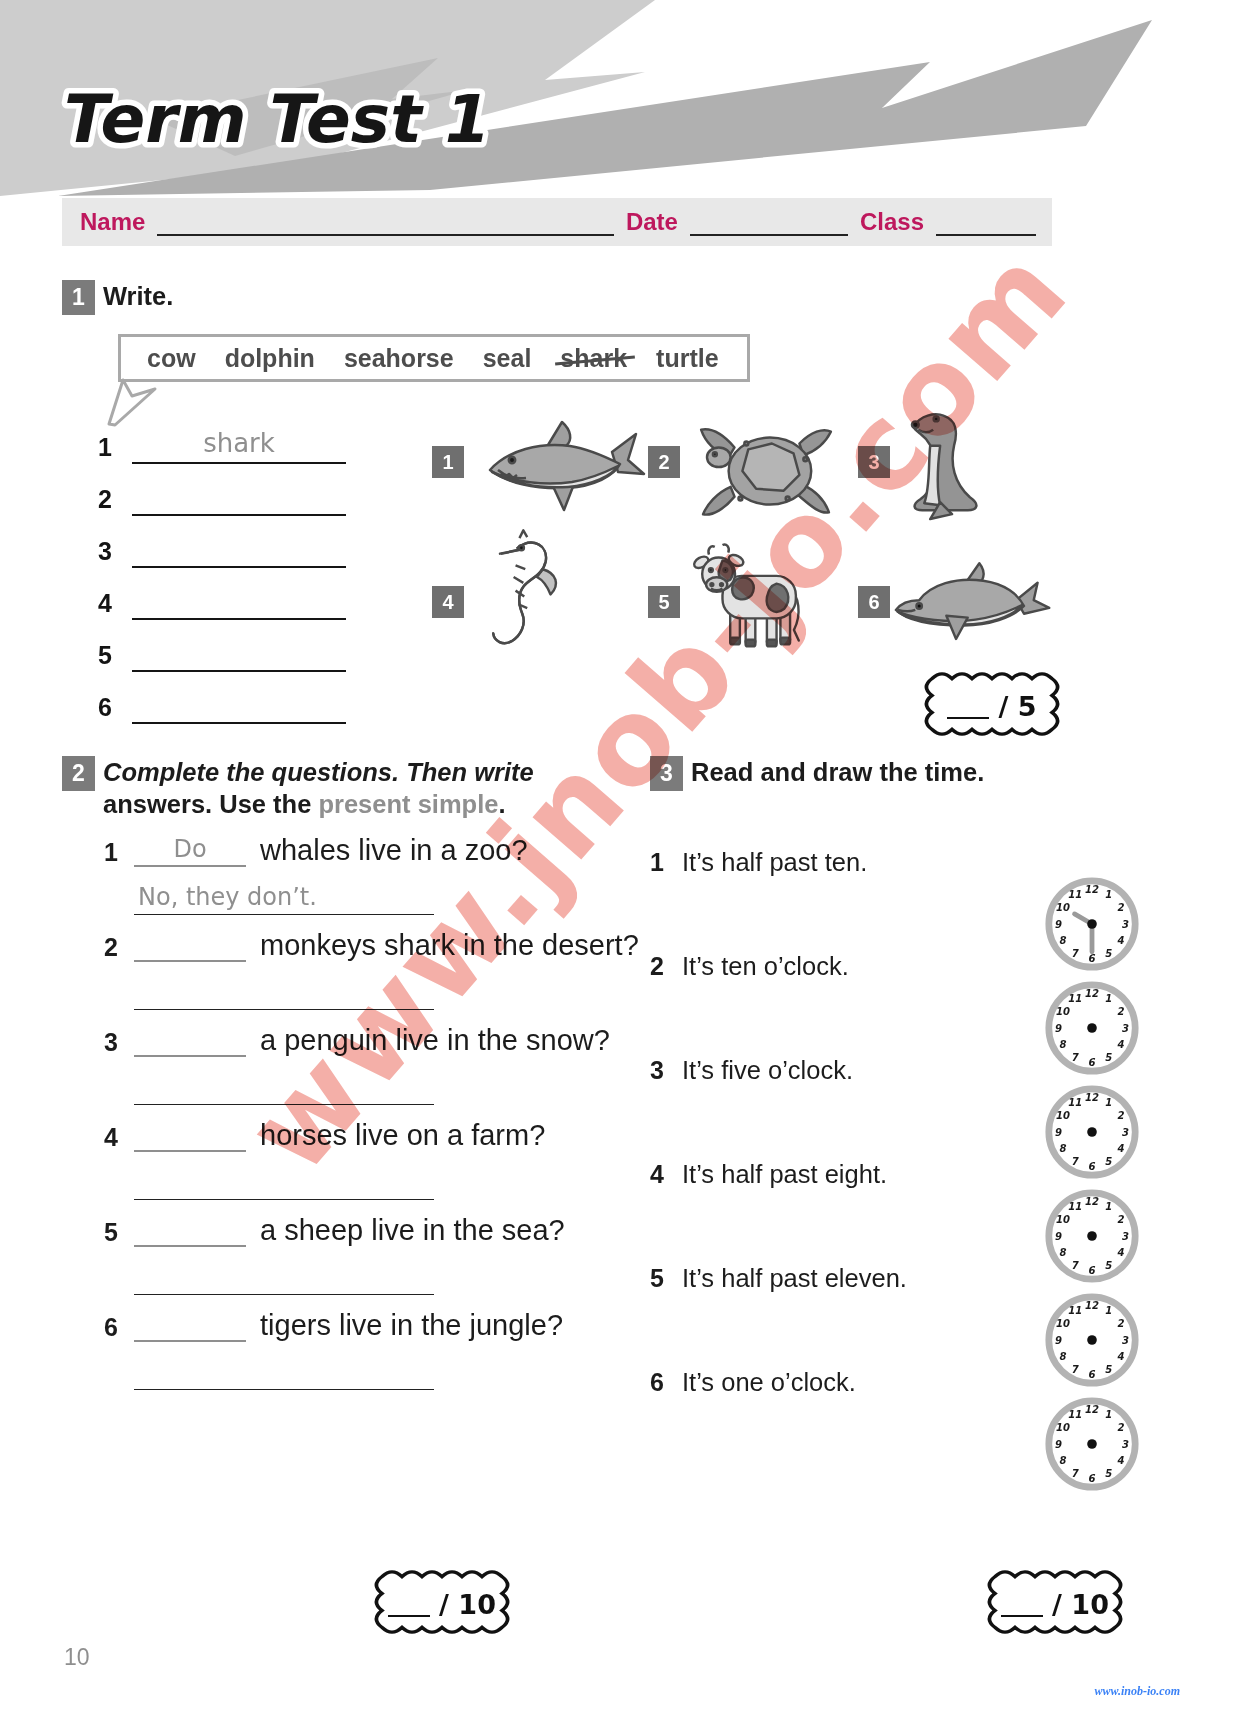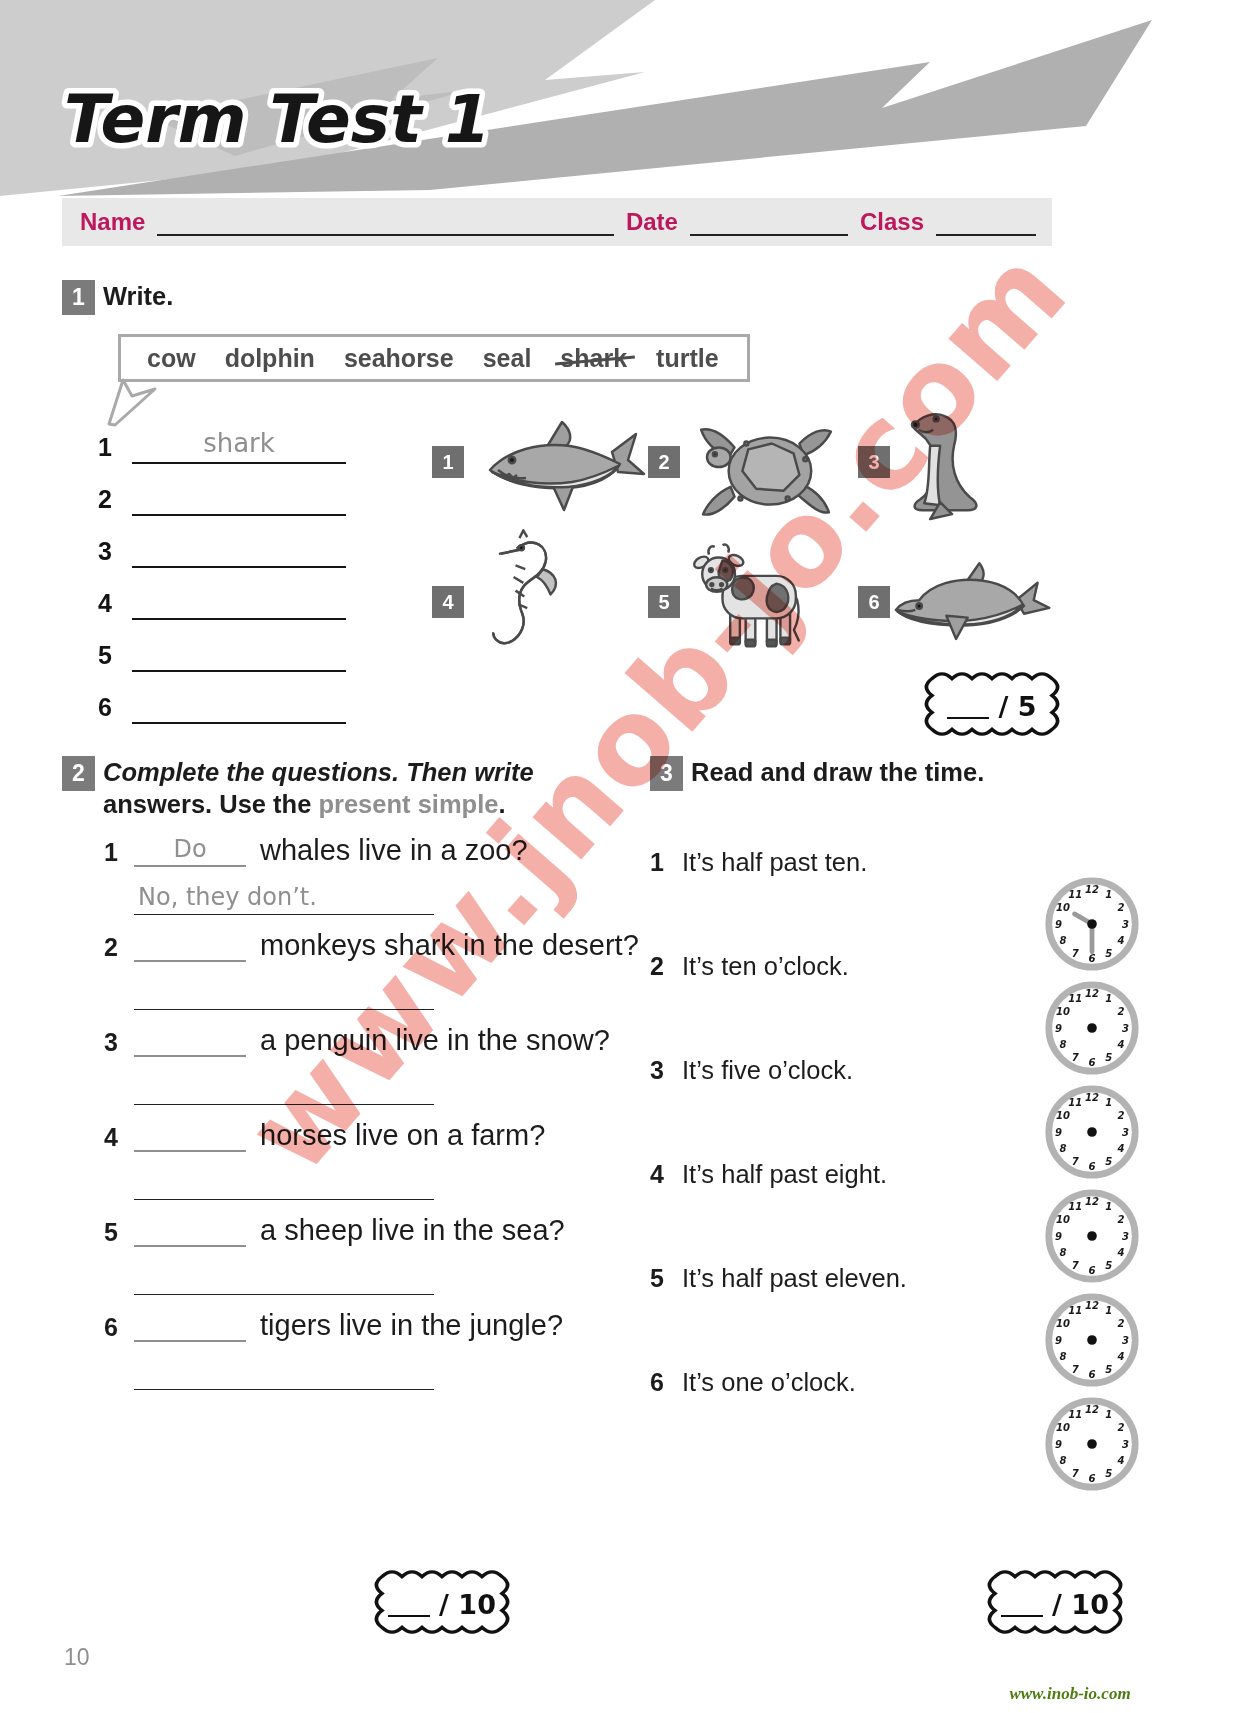--- a/index.html
+++ b/index.html
@@ -71,22 +71,22 @@
   .clock .pin{fill:#111;stroke:none;}
   .clock .hand{stroke:#9a9a9a;stroke-width:5;stroke-linecap:round;}
   .clock-num{font-family:"DejaVu Sans",sans-serif;font-weight:bold;font-style:italic;font-size:10.5px;
              fill:#1a1a1a;text-anchor:middle;dominant-baseline:central;}
   
   .watermark{position:absolute;left:105px;top:718px;width:970px;text-align:center;
              font-family:"DejaVu Sans",sans-serif;font-weight:bold;font-size:118px;letter-spacing:2px;
              color:#ed7a6e;opacity:.6;transform:rotate(-49deg);mix-blend-mode:multiply;
              pointer-events:none;z-index:50;white-space:nowrap;}
   .page-num{position:absolute;left:64px;top:1644px;font-size:23px;color:#8f8f8f;}
-  .site{position:absolute;left:960px;top:1684px;width:220px;text-align:center;
-        font-family:"Liberation Serif",serif;font-style:italic;font-weight:bold;font-size:17px;color:#4d7c0f;}
+  .site{position:absolute;left:960px;top:1684px;width:220px;text-align:right;
+        font-family:"Liberation Serif",serif;font-style:italic;font-weight:bold;font-size:12px;color:#3b82f6;}
 </style>
 </head>
 <body>
 
 <div class="page">
 
   <svg class="header-art" width="1240" height="255" viewBox="0 0 1240 255">
     <polygon points="0,0 655,0 545,80 645,72 285,168 0,196" fill="#cdcdcd"></polygon>
     <polygon points="152,118 438,58 392,99 468,90 235,156" fill="#bdbdbd"></polygon>
     <polygon points="58,196 930,62 882,108 1152,20 1086,126 430,190 58,196" fill="#b0b0b0"></polygon>

